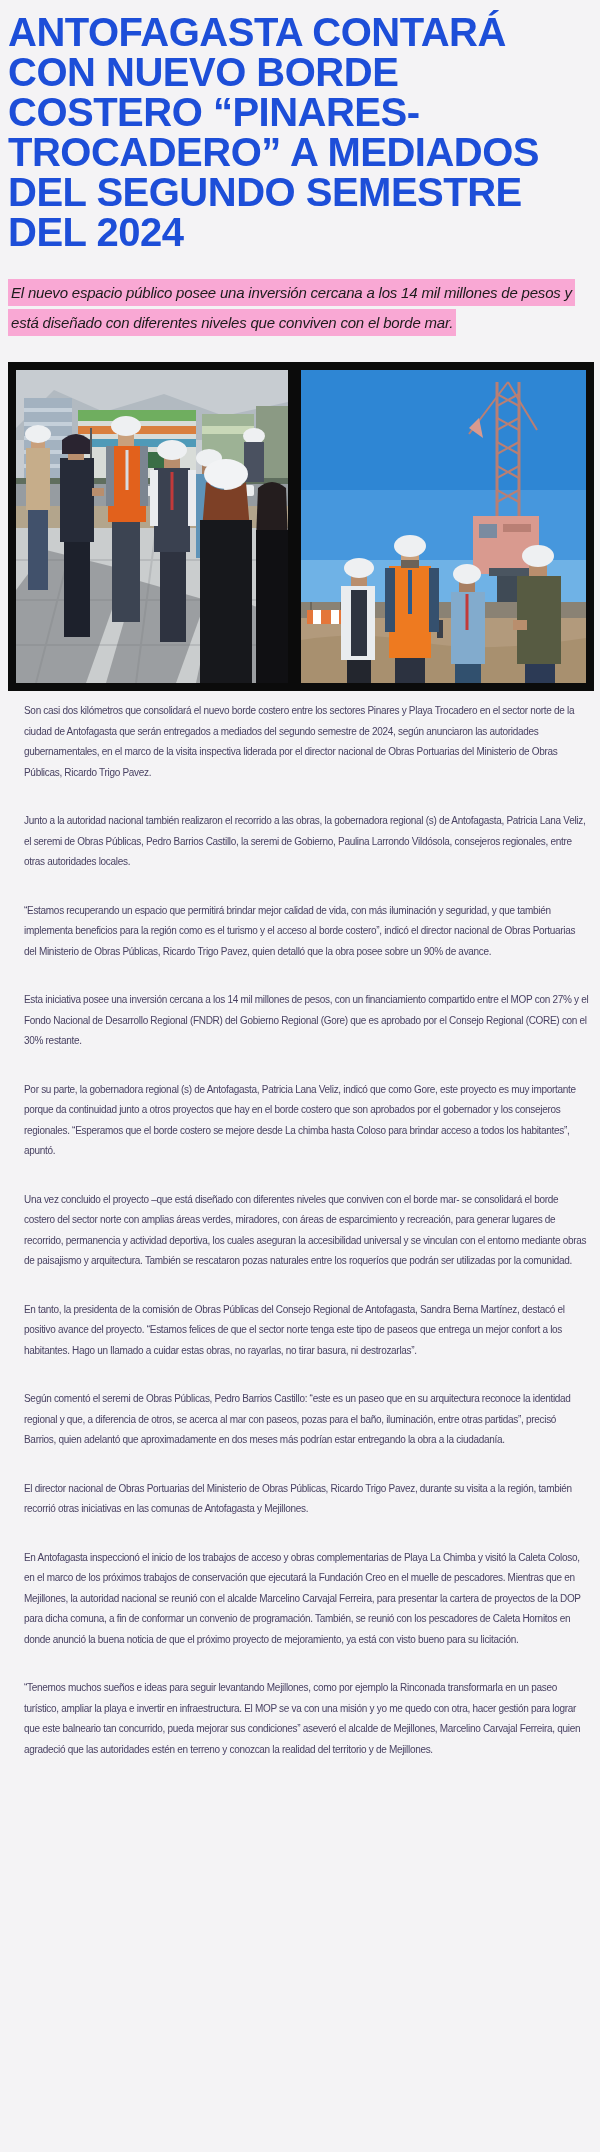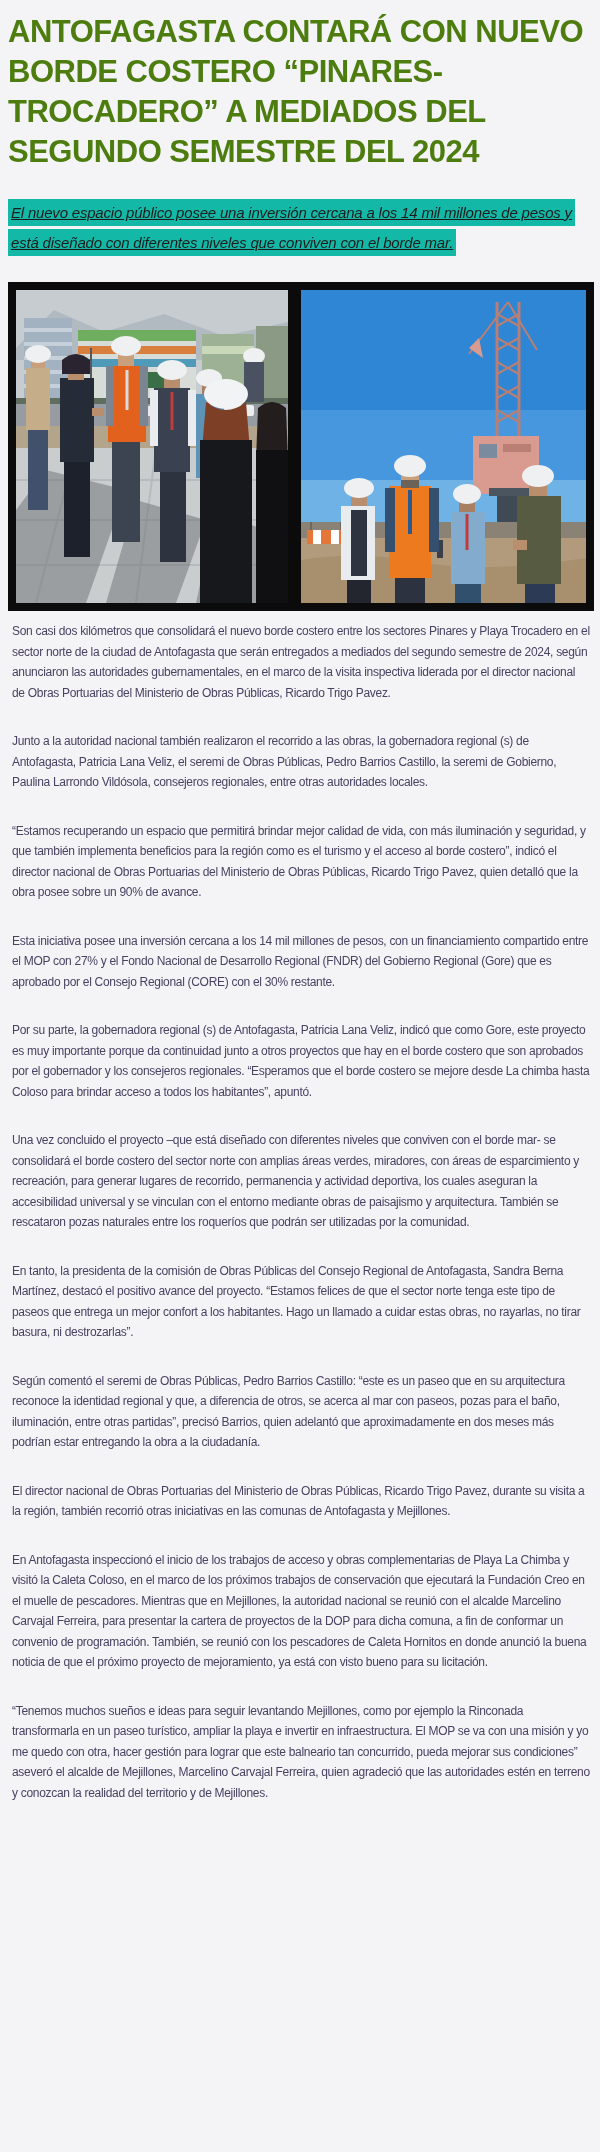--- a/index.html
+++ b/index.html
@@ -10,53 +10,52 @@
   body {
     width: 600px;
     font-family: "Liberation Sans", sans-serif;
     color: #494263;
   }
   article {
     padding: 12px 10px 14px 8px;
   }
   h1 {
     margin: 0 0 26px 0;
-    font-size: 31px;
+    font-size: 40px;
     line-height: 40px;
     font-weight: bold;
     letter-spacing: -0.5px;
-    color: #4d7c0f;
+    color: #1d4ed8;
   }
   .lede {
     margin: 0 0 24px 0;
     font-style: italic;
     font-size: 15px;
     line-height: 30px;
     color: #1c1c1c;
     letter-spacing: -0.2px;
   }
   .lede span {
-    background: #14b8a6;
+    background: #f9a8d4;
     padding: 5px 3px;
     -webkit-box-decoration-break: clone;
     box-decoration-break: clone;
-    text-decoration: underline;
   }
   figure.collage {
     margin: 0 0 10px 0;
     background: #0b0b0b;
     padding: 8px;
     display: flex;
     gap: 13px;
     width: fit-content;
   }
   figure.collage svg { display: block; }
   .body-text p {
-    margin: 0 0 28px 4px;
-    font-size: 12px;
+    margin: 0 0 28px 16px;
+    font-size: 10px;
     line-height: 20.5px;
     letter-spacing: -0.3px;
     color: #494263;
   }
   .body-text p.section-label {
     margin-bottom: 0;
   }
 </style>
 </head>
 <body>

